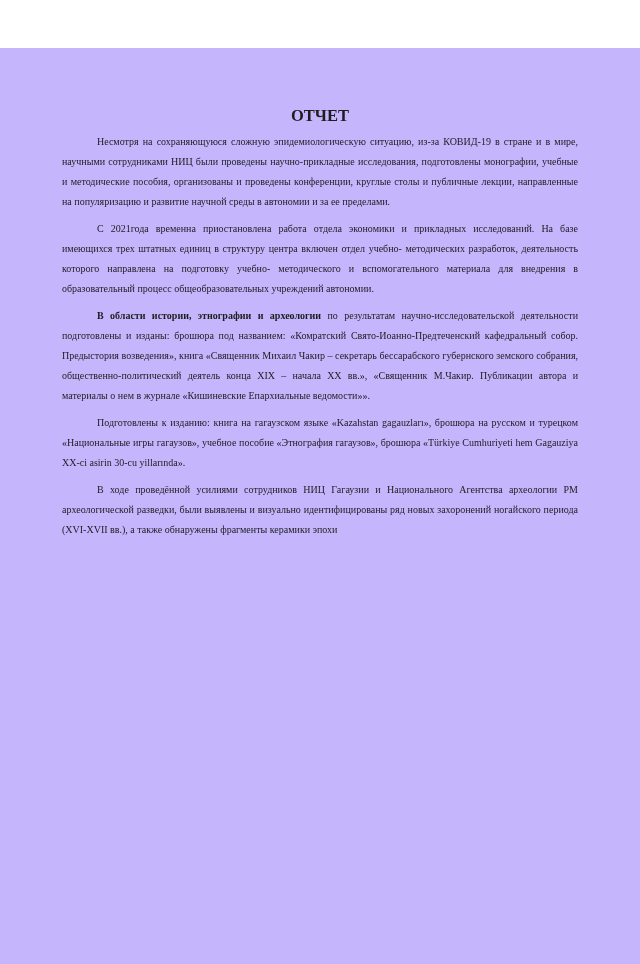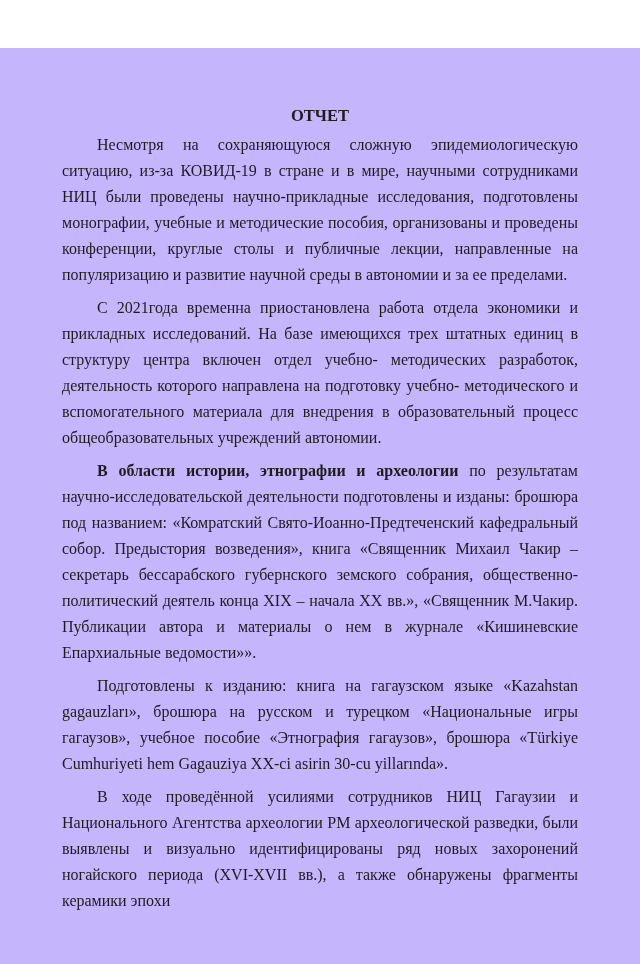--- a/index.html
+++ b/index.html
@@ -26,22 +26,22 @@
     font-weight: bold;
     font-size: 16.5px;
     line-height: 28px;
     margin: 0 0 2px 0;
   }
   .title-line {
     white-space: nowrap;
   }
   .doc-body p.para {
     margin: 0 0 7px 0;
-    font-size: 16px;
-    line-height: 26px;
+    font-size: 10px;
+    line-height: 20px;
     text-align: justify;
     text-indent: 35px;
   }
   .doc-body p.para .lead {
     font-weight: bold;
   }
 </style>
 </head>
 <body>
 

